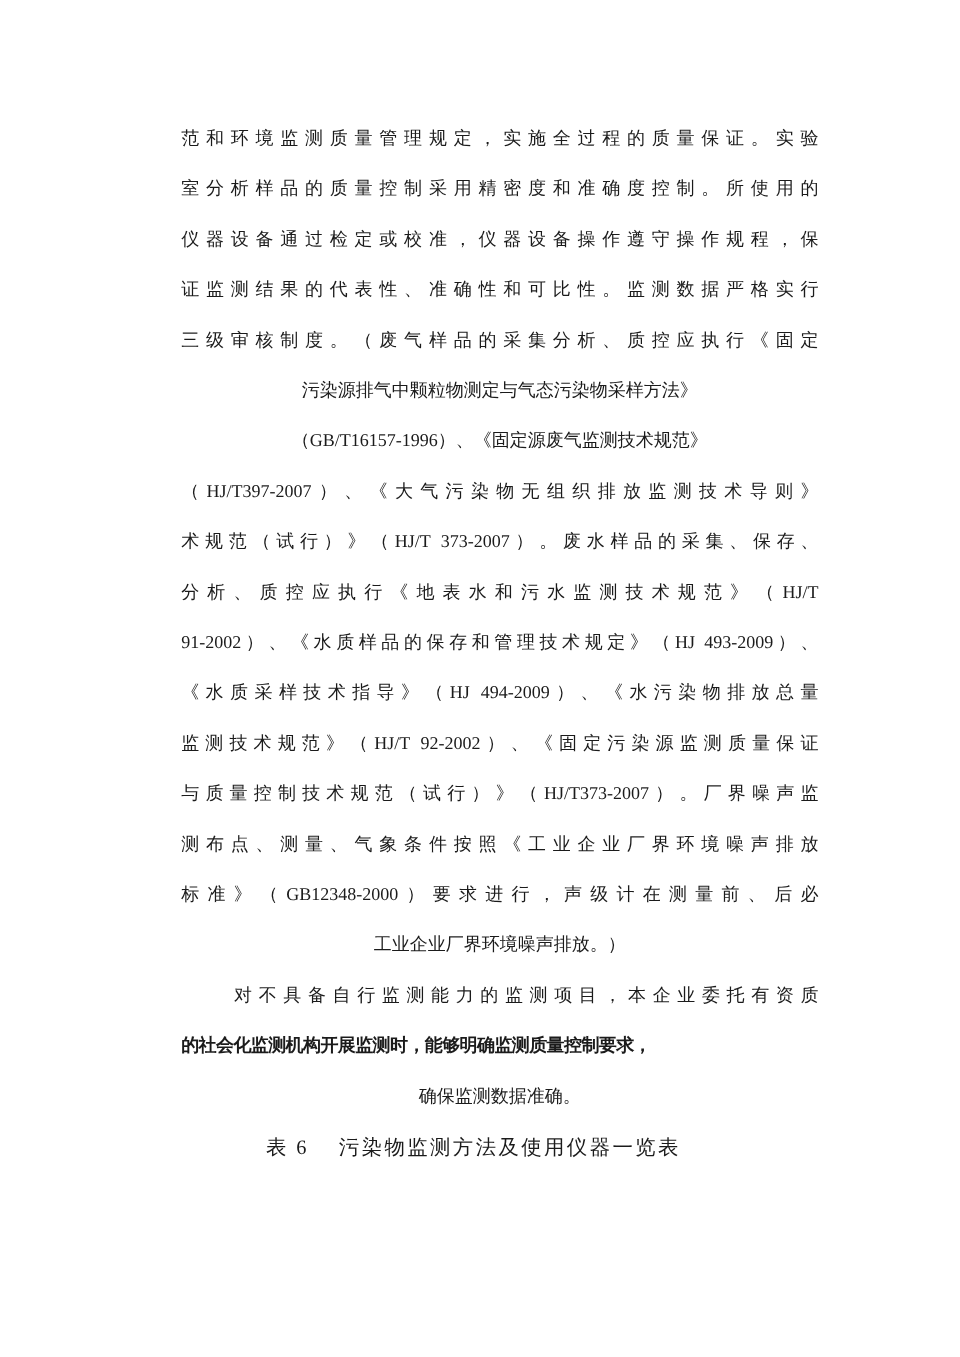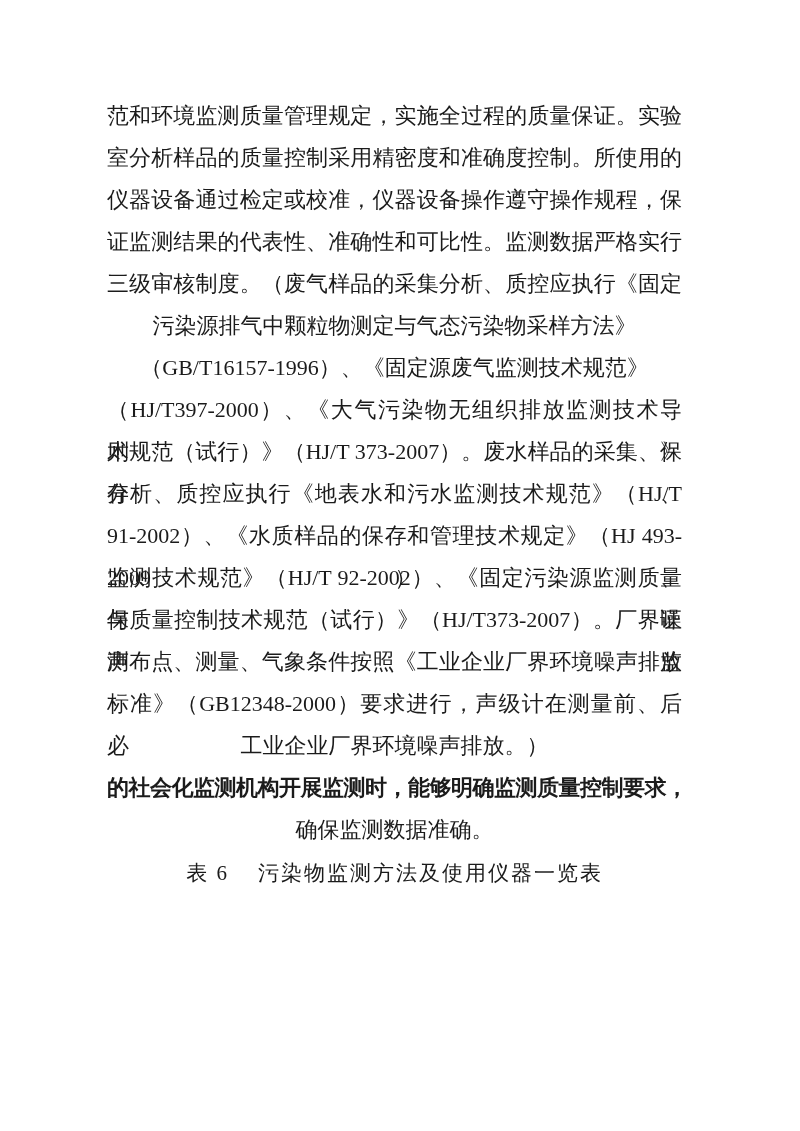--- a/index.html
+++ b/index.html
@@ -11,71 +11,74 @@
     overflow: hidden;
     font-family: "Liberation Serif", "DejaVu Serif", serif;
   }
   .content {
     position: absolute;
     left: 107px;
     top: 95px;
     width: 575px;
   }
   .line {
-    font-size: 22px;
+    font-size: 15px;
     line-height: 42px;
     height: 42px;
     color: #1b1b1b;
     text-align: justify;
     text-align-last: justify;
     overflow: visible;
+    margin-left: 44px;
   }
   .line.short {
     text-align: center;
     text-align-last: auto;
   }
   .line.indent {
     text-indent: 44px;
   }
   .line.squeeze {
     text-align: left;
     text-align-last: auto;
     white-space: nowrap;
     letter-spacing: -0.5px;
     font-weight: bold;
   }
   .caption {
     height: 42px;
     line-height: 42px;
     margin-top: 1px;
     text-align: center;
-    font-size: 21px;
+    font-size: 17px;
     letter-spacing: 2px;
     color: #1b1b1b;
     white-space: pre;
   }
 </style>
 </head>
 <body>
 
 <div class="page">
   <div class="content">
     <div class="line">范和环境监测质量管理规定，实施全过程的质量保证。实验</div>
     <div class="line">室分析样品的质量控制采用精密度和准确度控制。所使用的</div>
     <div class="line">仪器设备通过检定或校准，仪器设备操作遵守操作规程，保</div>
     <div class="line">证监测结果的代表性、准确性和可比性。监测数据严格实行</div>
     <div class="line">三级审核制度。（废气样品的采集分析、质控应执行《固定</div>
     <div class="line short">污染源排气中颗粒物测定与气态污染物采样方法》</div>
     <div class="line short">（GB/T16157-1996）、《固定源废气监测技术规范》</div>
-    <div class="line">（HJ/T397-2000）、《大气污染物无组织排放监测技术导则》</div>
+    <div class="line">（HJ/T397-2007）、《大气污染物无组织排放监测技术导则》</div>
     <div class="line">术规范（试行）》（HJ/T 373-2007）。废水样品的采集、保存、</div>
     <div class="line">分析、质控应执行《地表水和污水监测技术规范》（HJ/T</div>
     <div class="line">91-2002）、《水质样品的保存和管理技术规定》（HJ 493-2009）、</div>
+    <div class="line">《水质采样技术指导》（HJ 494-2009）、《水污染物排放总量</div>
     <div class="line">监测技术规范》（HJ/T 92-2002）、《固定污染源监测质量保证</div>
     <div class="line">与质量控制技术规范（试行）》（HJ/T373-2007）。厂界噪声监</div>
     <div class="line">测布点、测量、气象条件按照《工业企业厂界环境噪声排放</div>
     <div class="line">标准》（GB12348-2000）要求进行，声级计在测量前、后必</div>
     <div class="line short">工业企业厂界环境噪声排放。）</div>
+    <div class="line indent">对不具备自行监测能力的监测项目，本企业委托有资质</div>
     <div class="line squeeze">的社会化监测机构开展监测时，能够明确监测质量控制要求，</div>
     <div class="line short">确保监测数据准确。</div>
     <div class="caption">表 6    污染物监测方法及使用仪器一览表</div>
   </div>
 </div>
 
 </body></html>

